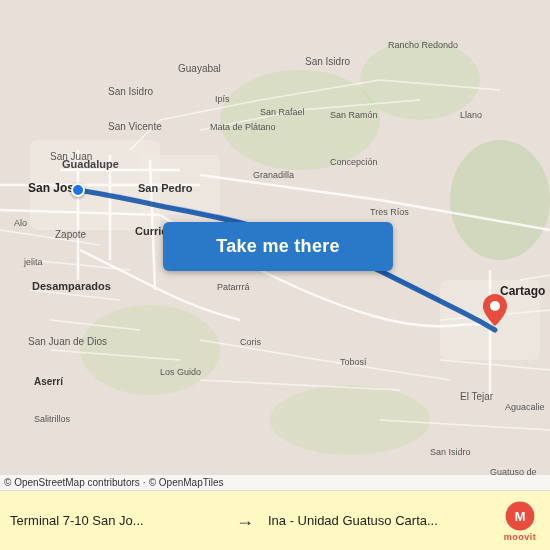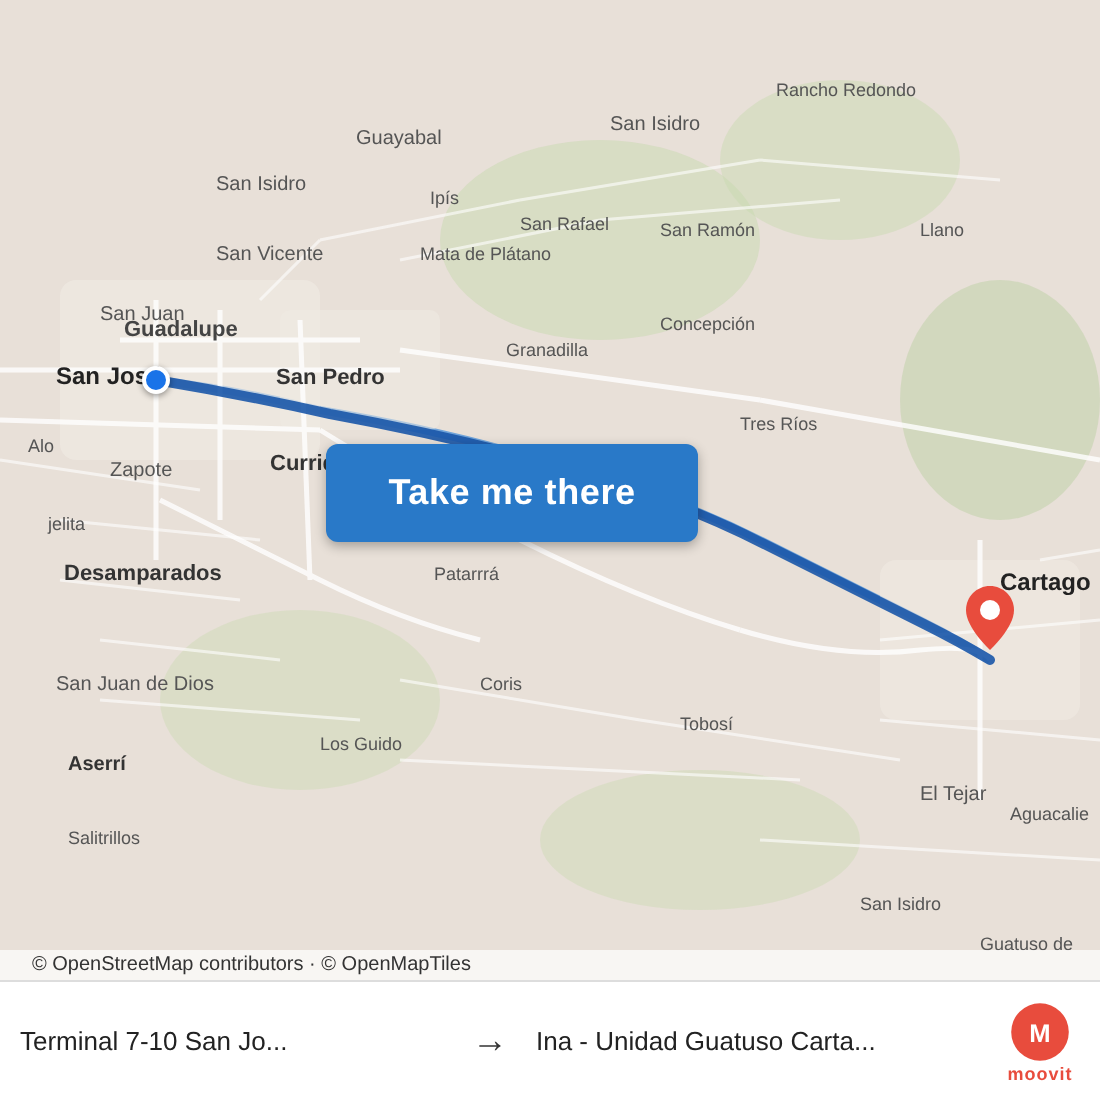--- a/index.html
+++ b/index.html
@@ -18,21 +18,21 @@
       position: absolute;
       top: 0; left: 0;
       width: 100%; height: 100%;
     }
 
     
     #take-me-there-btn {
       position: absolute;
       top: 222px;
       left: 163px;
-      width: 186px;
+      width: 230px;
       height: 49px;
       background: #2979c8;
       border-radius: 6px;
       display: flex;
       align-items: center;
       justify-content: center;
       cursor: pointer;
       border: none;
       box-shadow: 0 2px 6px rgba(0,0,0,0.3);
     }
@@ -45,21 +45,21 @@
 
     
     #attribution {
       position: absolute;
       bottom: 0;
       left: 0;
       right: 0;
       background: rgba(255,255,255,0.7);
       font-size: 10px;
       color: #333;
-      padding: 2px 16px;
+      padding: 2px 4px;
       text-align: left;
     }
 
     
     .origin-marker {
       position: absolute;
       width: 14px;
       height: 14px;
       background: #1a73e8;
       border: 2px solid white;
@@ -74,21 +74,21 @@
       transform: translate(-50%, -100%);
     }
 
     
     #bottom-bar {
       position: absolute;
       bottom: 0;
       left: 0;
       right: 0;
       height: 60px;
-      background: #ffffff;
+      background: #fef9c3;
       display: flex;
       align-items: center;
       border-top: 1px solid #ddd;
     }
     .route-endpoint {
       flex: 1;
       display: flex;
       align-items: center;
       padding: 0 10px;
       overflow: hidden;

